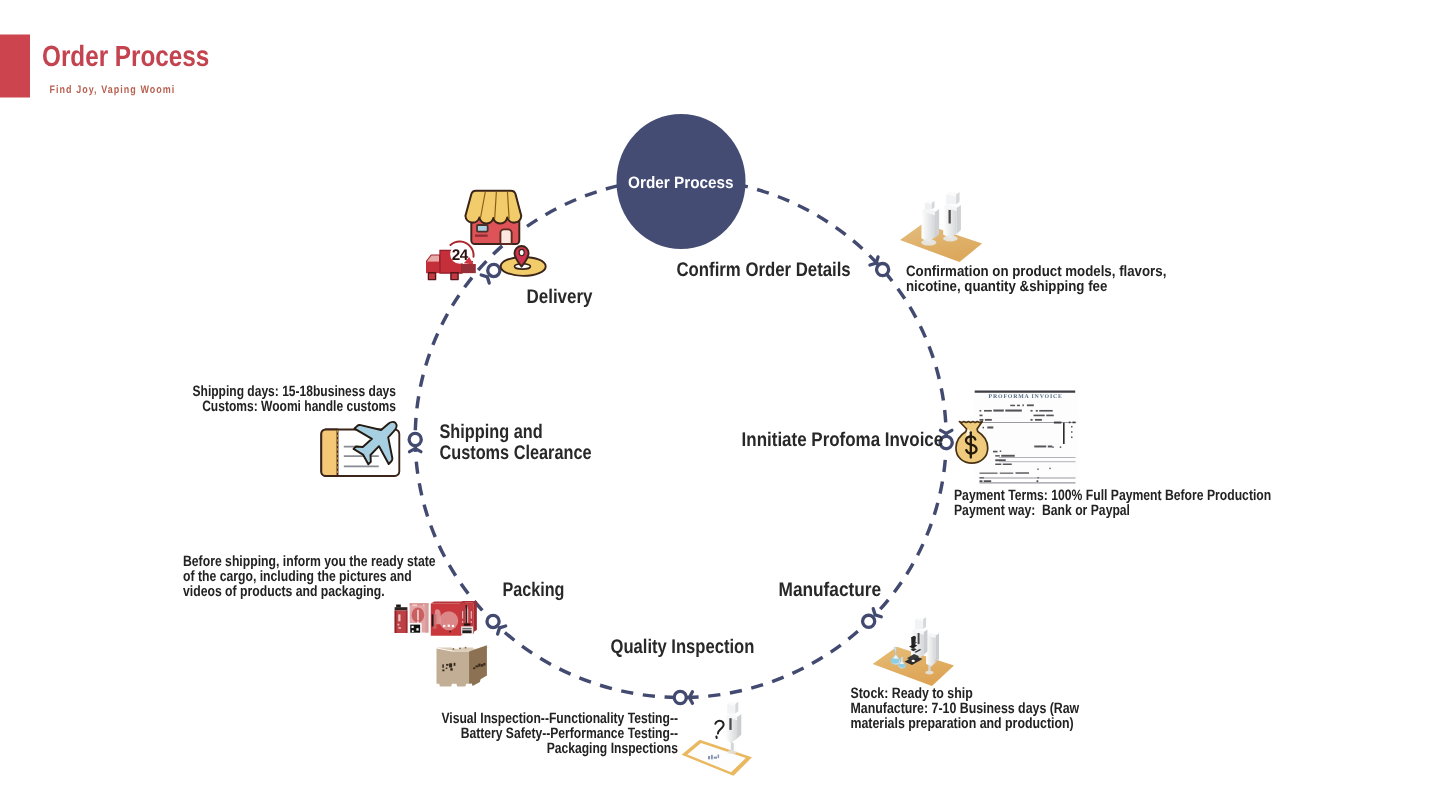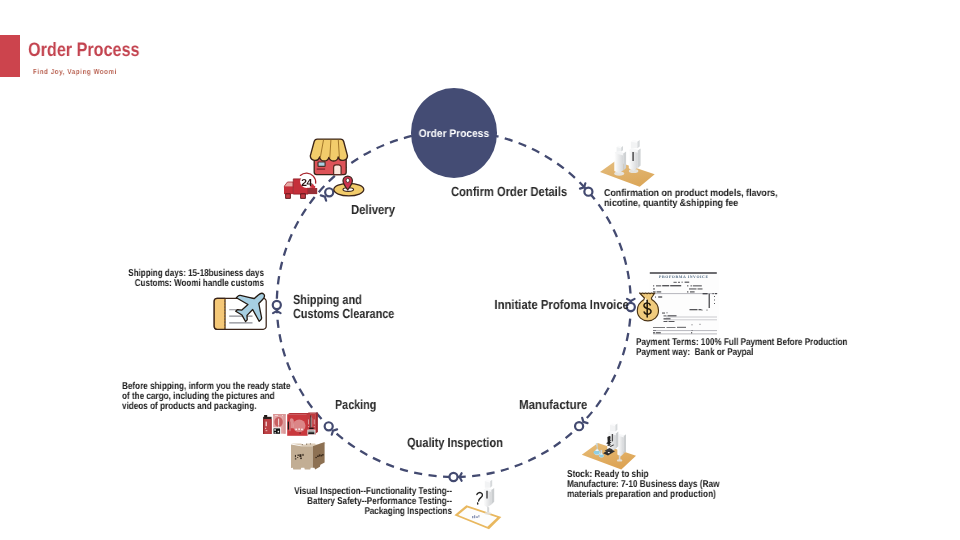--- a/index.html
+++ b/index.html
@@ -1,18 +1,18 @@
 <!DOCTYPE html>
 <html><head>
 <meta charset="utf-8">
 <style>
   html,body{margin:0;padding:0;}
   body{width:960px;height:540px;background:#ffffff;font-family:"Liberation Sans",sans-serif;overflow:hidden;position:relative;
        -webkit-font-smoothing:antialiased;text-rendering:geometricPrecision;}
-  #stage{position:absolute;left:0;top:12px;width:960px;height:392px;}
+  #stage{position:absolute;left:0;top:0;width:960px;height:392px;}
   .lbl,.desc,.title,.subtitle,.hubcircle span{will-change:transform;}
   .accent-bar{position:absolute;left:0;top:23.3px;width:19.8px;height:41.5px;background:#cc444d;}
   .title{position:absolute;left:27.9px;top:27.1px;font-size:19.5px;font-weight:bold;color:#c3434f;letter-spacing:0;transform:scaleX(0.83);transform-origin:left top;will-change:transform;}
   .subtitle{position:absolute;left:32.8px;top:55.2px;font-size:7.3px;font-weight:bold;color:#b86050;letter-spacing:.85px;transform:scaleX(0.82);transform-origin:left top;will-change:transform;}
   .hubcircle{position:absolute;left:410.6px;top:76.0px;width:86.1px;height:86.6px;border-radius:50%;background:#444c74;
      display:flex;align-items:center;justify-content:center;padding-top:3px;}
   .hubcircle span{color:#fff;font-size:11px;font-weight:bold;letter-spacing:0;transform:scaleX(0.928);will-change:transform;display:block;}
   .lbl{position:absolute;font-weight:bold;color:#282828;font-size:13.2px;white-space:nowrap;line-height:14.3px;
        transform:scaleX(0.85);will-change:transform;}
   .lbl.l{transform-origin:left top;}

